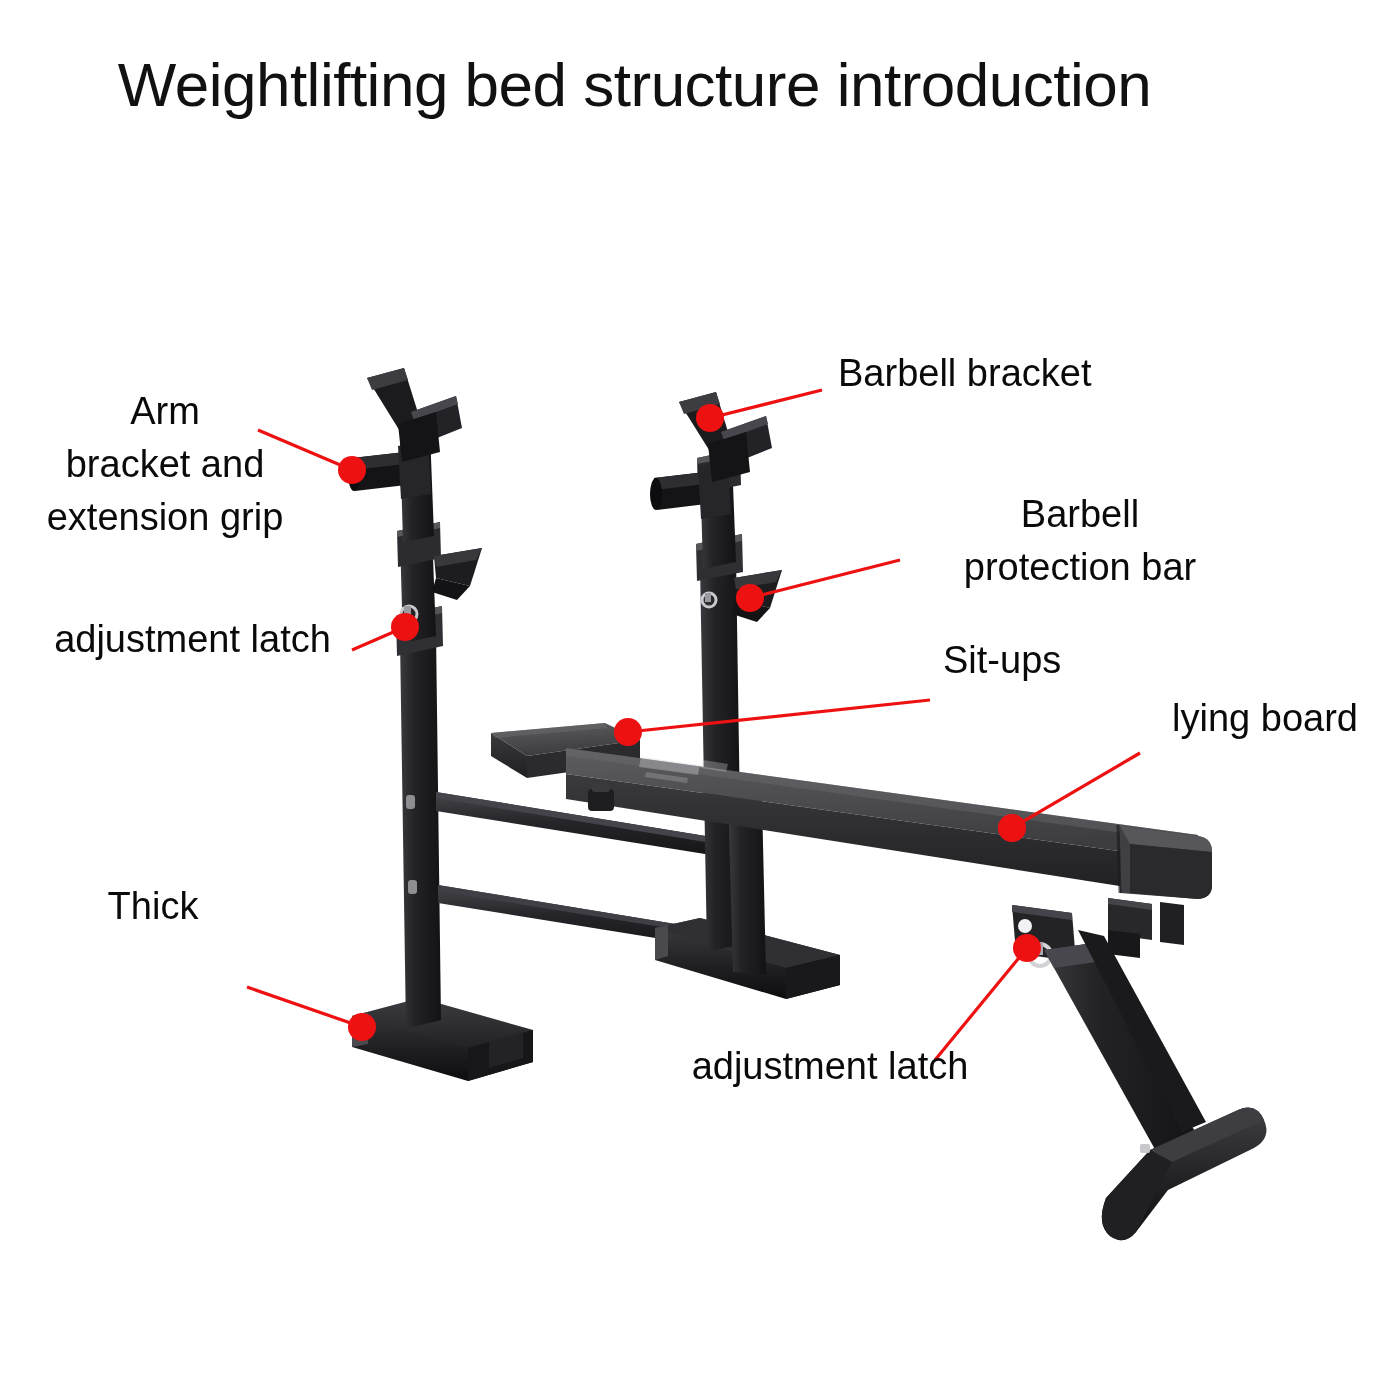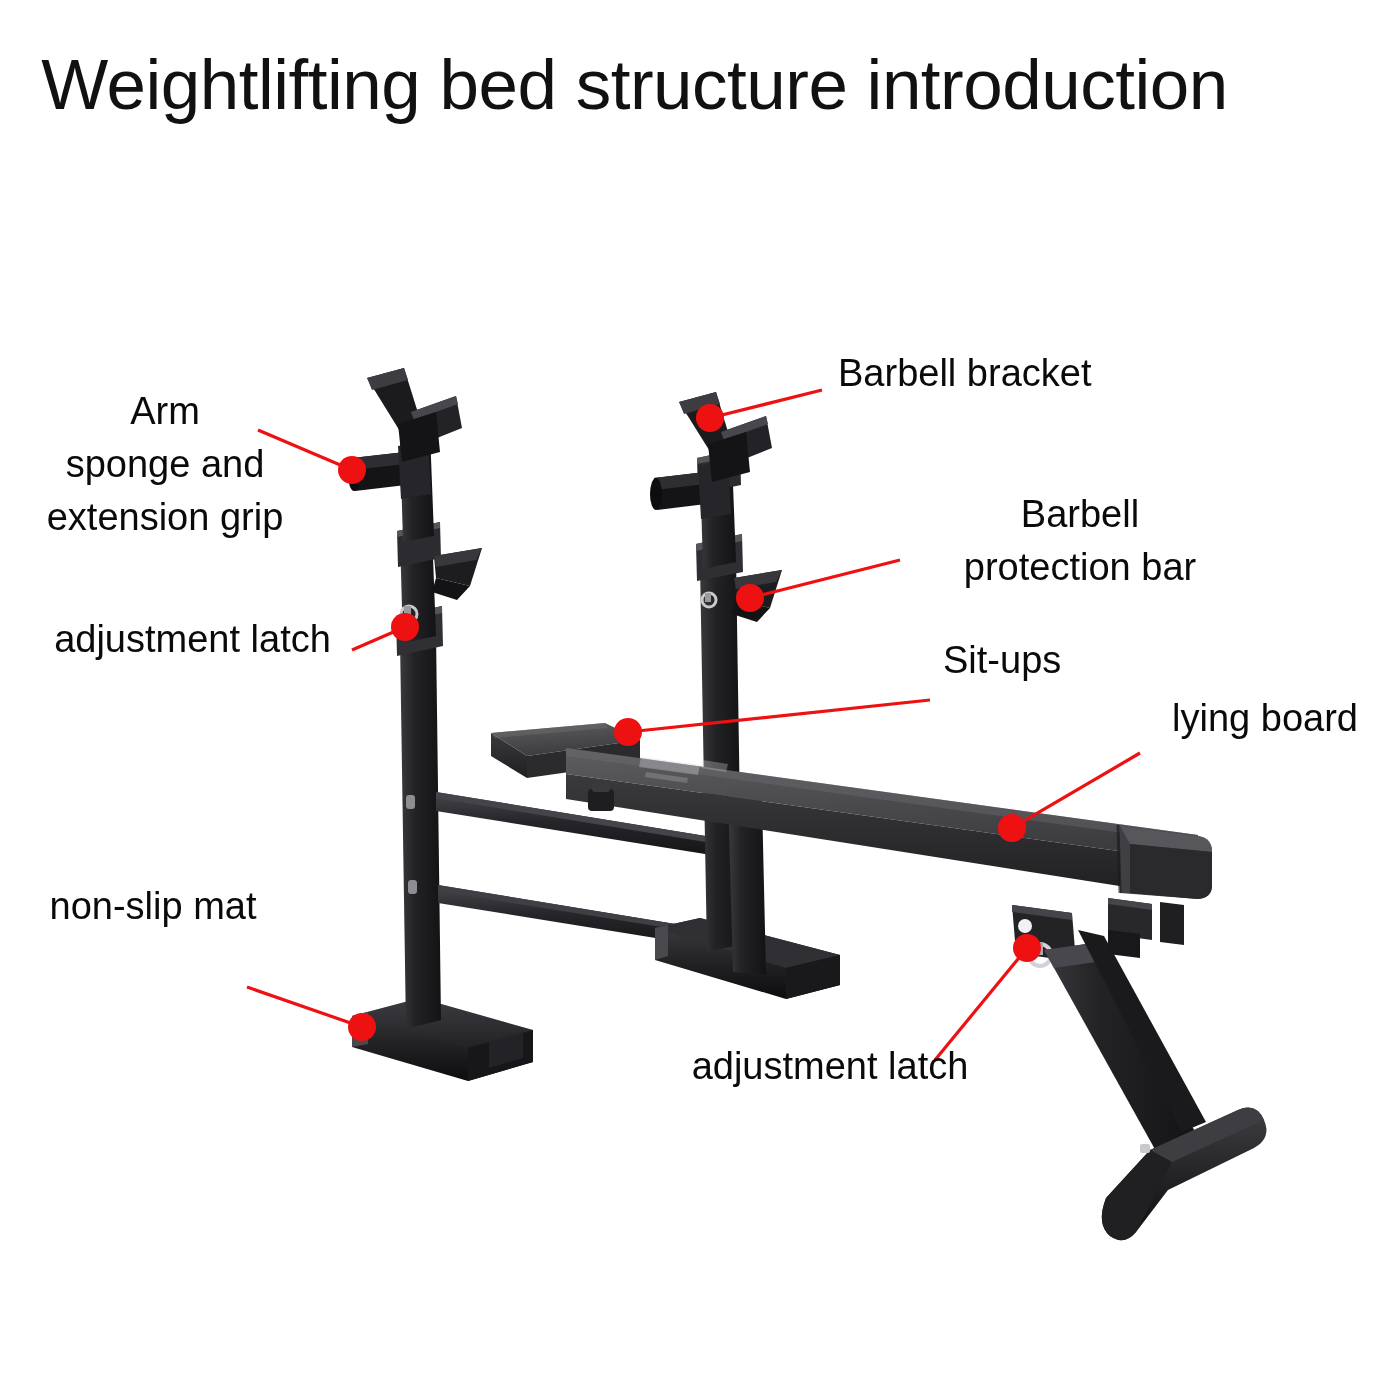--- a/index.html
+++ b/index.html
@@ -14,21 +14,21 @@
     background: #ffffff;
     overflow: hidden;
     font-family: "Liberation Sans", sans-serif;
   }
   #title {
     position: absolute;
     left: 0;
     top: 50px;
     width: 1269px;
     text-align: center;
-    font-size: 71px;
+    font-size: 62px;
     line-height: 70px;
     font-weight: 400;
     color: #111111;
     letter-spacing: -0.5px;
     white-space: nowrap;
   }
   .label {
     position: absolute;
     font-size: 38px;
     line-height: 53px;
@@ -265,23 +265,23 @@
       <circle cx="628" cy="732" r="14" fill="#ee1111"></circle>
       <line x1="1140" y1="753" x2="1012" y2="828" stroke="#ee1111" stroke-width="3.2"></line>
       <circle cx="1012" cy="828" r="14" fill="#ee1111"></circle>
       <line x1="247" y1="987" x2="362" y2="1027" stroke="#ee1111" stroke-width="3.2"></line>
       <circle cx="362" cy="1027" r="14" fill="#ee1111"></circle>
       <line x1="935" y1="1060" x2="1027" y2="948" stroke="#ee1111" stroke-width="3.2"></line>
       <circle cx="1027" cy="948" r="14" fill="#ee1111"></circle>
     </svg>
 
   <div id="labels">
-      <div class="label lbl-center" style="left: 10px; top: 385px; width: 310px; text-align: center;"><div>Arm</div><div>sponge and</div><div>extension grip</div></div>
+      <div class="label lbl-center" style="left: 10px; top: 385px; width: 310px; text-align: center;"><div>Arm</div><div>bracket and</div><div>extension grip</div></div>
       <div class="label lbl-left" style="left: 838px; top: 347px; width: 330px;"><div>Barbell bracket</div></div>
       <div class="label lbl-center" style="left: 920px; top: 488px; width: 320px;"><div>Barbell</div><div>protection bar</div></div>
       <div class="label lbl-center" style="left: 5px; top: 613px; width: 375px;"><div>adjustment latch</div></div>
       <div class="label lbl-left" style="left: 943px; top: 634px; width: 200px;"><div>Sit-ups</div></div>
       <div class="label lbl-center" style="left: 1140px; top: 692px; width: 250px;"><div>lying board</div></div>
-      <div class="label lbl-center" style="left: 8px; top: 880px; width: 290px;"><div>non-slip mat</div></div>
+      <div class="label lbl-center" style="left: 8px; top: 880px; width: 290px;"><div>Thick</div></div>
       <div class="label lbl-center" style="left: 620px; top: 1040px; width: 420px;"><div>adjustment latch</div></div>
     </div>
 
 </div>
 
 </body></html>

